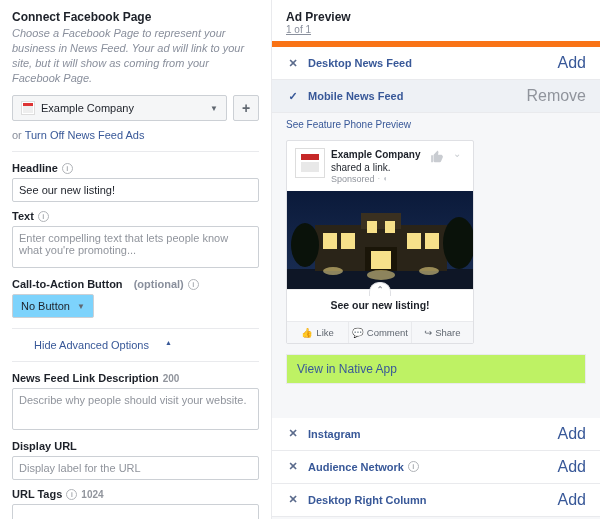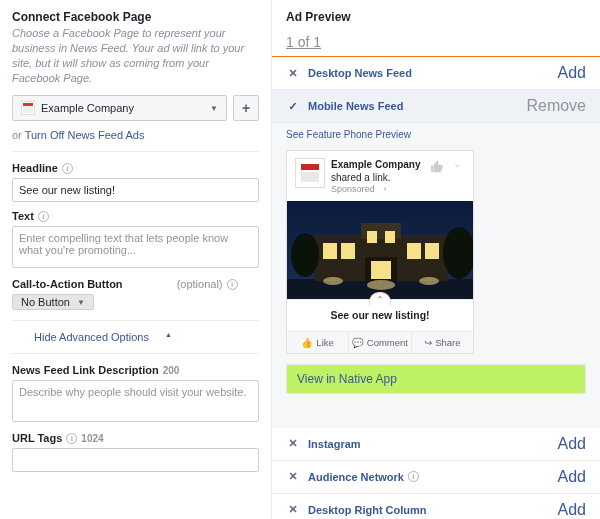--- a/index.html
+++ b/index.html
@@ -59,45 +59,45 @@
     background:#f5f6f7; display:flex; align-items:center; justify-content:center;
     color:#606770; font-size:14px; font-weight:bold;
   }
   .link-text { color: #385898; font-size: 11px; }
   .or-row { font-size:11px; color:#898f9c; margin-bottom:2px; }
   .divider { border-top:1px solid #e9eaed; margin: 10px 0; }
   .field-label {
     font-size: 11px; font-weight: bold; color:#1d2129; display:flex; align-items:center; gap:4px;
     margin-bottom:4px;
   }
-  .opt { color:#898f9c; font-weight:normal;margin-left:43px; }
+  .opt { color:#898f9c; font-weight:bold; }
   .info-icon {
     width:11px; height:11px; border-radius:50%; border:1px solid #b0b3b8;
     color:#b0b3b8; font-size:8px; display:inline-flex; align-items:center; justify-content:center;
   }
   .text-input, .textarea {
     width:100%; border:1px solid #ccd0d5; border-radius:2px; padding:5px 6px;
     font-size:11px; color:#1d2129; background:#fff; font-family:inherit;
   }
   .textarea { min-height:42px; resize:none; }
   .textarea::placeholder, .text-input::placeholder { color:#90949c; }
   .counter { float:right; font-size:10px; color:#90949c; }
   .select-sm {
-    height:16px; min-width:82px; border:1px solid #ccd0d5; border-radius:2px;
-    background:#e5e5e5; display:inline-flex; align-items:center; padding:0 20px 0 8px;
+    height:24px; min-width:82px; border:1px solid #ccd0d5; border-radius:2px;
+    background:#7dd3fc; display:inline-flex; align-items:center; padding:0 20px 0 8px;
     font-size:11px; position:relative;
   }
   .adv-link { color:#385898; font-size:11px; display:flex; align-items:flex-start; gap:16px;padding-left:22px; }
   .tri-up { font-size:7px; }
   
   .preview-header {
-    padding: 10px 14px 6px 14px; background:#fff; border-bottom:1px solid #f97316;
+    padding: 10px 14px 6px 14px; background:#fff; border-bottom:6px solid #f97316;
   }
   .preview-title { font-size:12px; font-weight:bold; color:#1d2129; }
-  .preview-count { font-size:14px; color:#898f9c; margin-top:10px;text-decoration:underline; }
+  .preview-count { font-size:10px; color:#898f9c; margin-top:0;text-decoration:underline; }
   .placement-row {
     display:flex; align-items:center; padding:7px 14px; background:#fff;
     border-bottom:1px solid #e9eaed; font-size:11px;
   }
   .placement-row.collapsed { background:#fff; }
   .placement-row.active { background:#eef1f5; }
   .pr-icon { width:14px; text-align:center; color:#385898; margin-right:8px; font-weight:bold; }
   .pr-icon.x { color:#5b6b8c; }
   .pr-icon.check { color:#385898; }
   .pr-label { flex:1; color:#385898; font-weight:bold; display:flex; align-items:center; gap:4px; }
@@ -210,20 +210,26 @@
   <div class="divider"></div>
 
   <div class="field-block">
     <div class="field-label">
       <span>News Feed Link Description</span>
       <span class="counter">200</span>
     </div>
     <textarea class="textarea" placeholder="Describe why people should visit your website." style=""></textarea>
   </div>
 
+  <div class="field-block">
+    <div class="field-label">
+      <span>Display URL</span>
+    </div>
+    <input class="text-input" placeholder="Display label for the URL" style="">
+  </div>
 
   <div class="field-block">
     <div class="field-label">
       <span>URL Tags</span>
       <span class="info-icon">i</span>
       <span class="counter">1024</span>
     </div>
     <input class="text-input" style="">
   </div>
 

